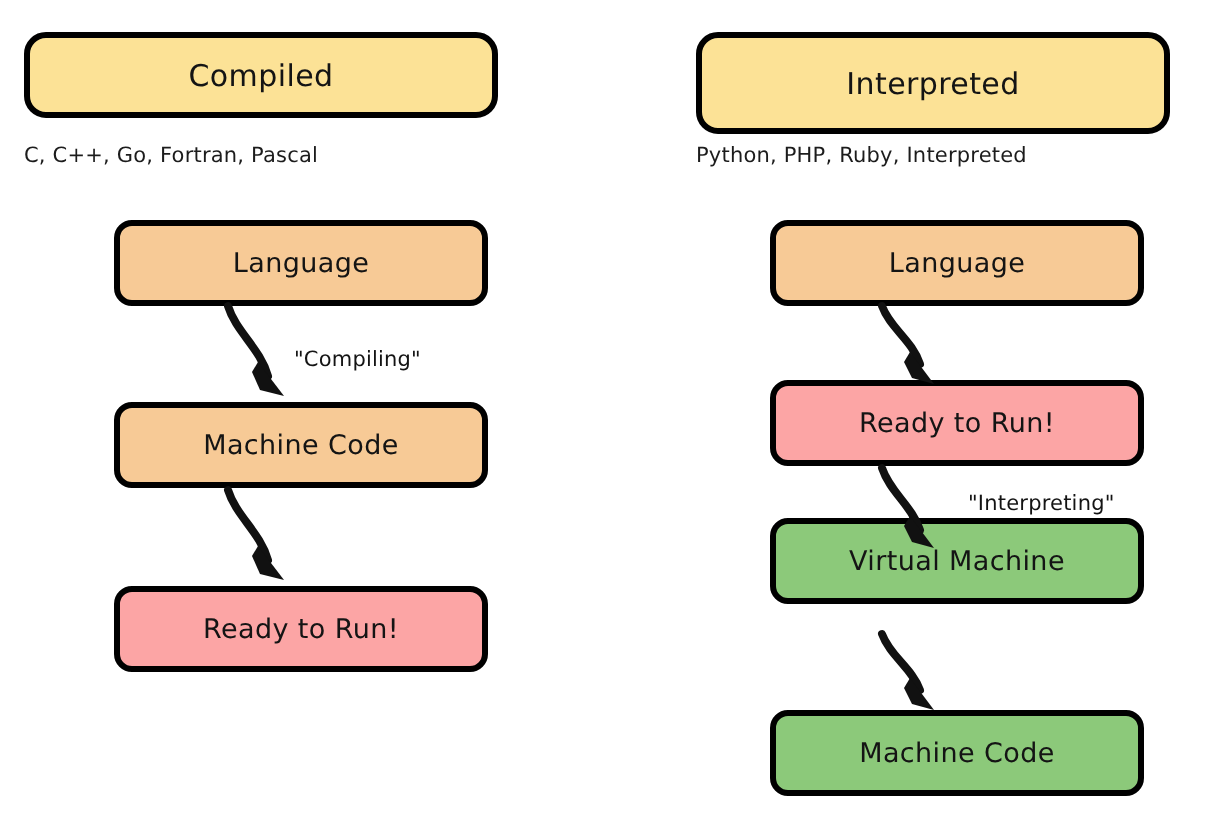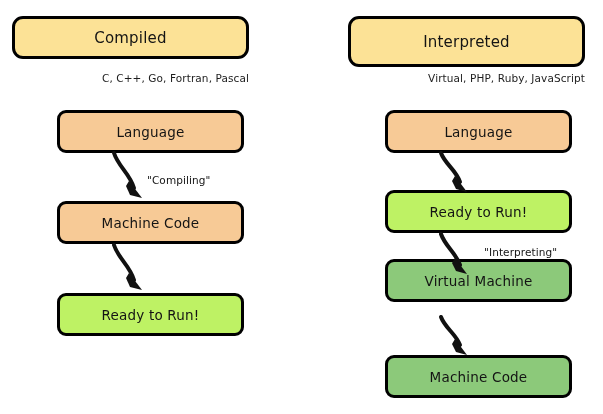--- a/index.html
+++ b/index.html
@@ -39,21 +39,21 @@
     font-size: 15px;
     letter-spacing: 0.2px;
     color: #141414;
     text-align: center;
   }
   #banner-compiled { left: 12px; top: 16px; width: 237px; height: 43px; }
   #banner-interpreted { left: 48px; top: 16px; width: 237px; height: 51px; }
 
   .subtitle {
     position: absolute;
-    text-align: right;
+    text-align: left;
     font-size: 10.5px;
     color: #1c1c1c;
     letter-spacing: 0.1px;
     white-space: nowrap;
   }
   #subtitle-compiled { left: 12px; top: 72px; width: 237px; }
   #subtitle-interpreted { left: 48px; top: 72px; width: 237px; }
 
   .node {
     position: absolute;
@@ -63,21 +63,21 @@
     display: flex;
     align-items: center;
     justify-content: center;
     font-size: 13.5px;
     letter-spacing: 0.2px;
     color: #141414;
     width: 187px;
     height: 43px;
   }
   .fill-orange { background: #F7CA96; }
-  .fill-green-light { background: #bef264; }
+  .fill-green-light { background: #fca5a5; }
   .fill-green-mid { background: #8CC97A; }
 
   #col-compiled .node { left: 57px; }
   #col-interpreted .node { left: 85px; }
 
   #node-c-language   { top: 110px; }
   #node-c-machine    { top: 201px; }
   #node-c-ready      { top: 293px; }
 
   #node-i-language   { top: 110px; }
@@ -134,21 +134,21 @@
     <svg class="arrow-svg" style="left:100px; top:242px;" width="60" height="56" viewBox="0 0 60 56">
       <path class="arrow-path" d="M 14 3 C 18 16, 30 24, 34 38"></path>
       <path class="arrow-head" d="M 29 31 L 42 48 L 30 45 L 26 36 Z"></path>
     </svg>
   </div>
 
   <div class="column" id="col-interpreted">
 
     <div class="banner" id="banner-interpreted">Interpreted</div>
 
-    <div class="subtitle" id="subtitle-interpreted">Virtual, PHP, Ruby, JavaScript</div>
+    <div class="subtitle" id="subtitle-interpreted">Python, PHP, Ruby, Interpreted</div>
 
     <div class="node fill-orange" id="node-i-language">Language</div>
 
     <div class="node fill-green-light" id="node-i-ready">Ready to Run!</div>
 
     <div class="node fill-green-mid" id="node-i-vm">Virtual Machine</div>
 
     <div class="node fill-green-mid" id="node-i-machine">Machine Code</div>
 
     <svg class="arrow-svg" style="left:128px; top:150px;" width="60" height="48" viewBox="0 0 60 48">

